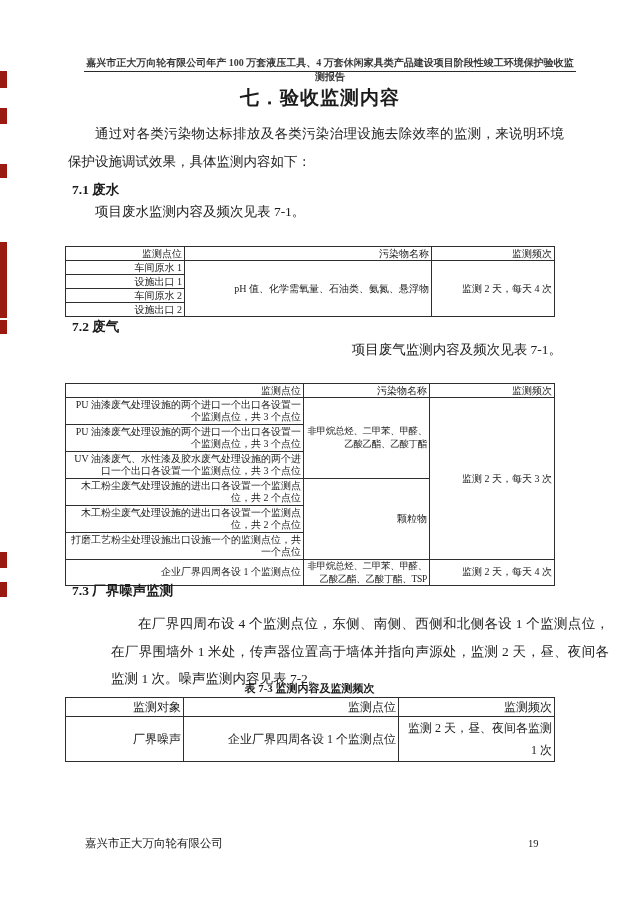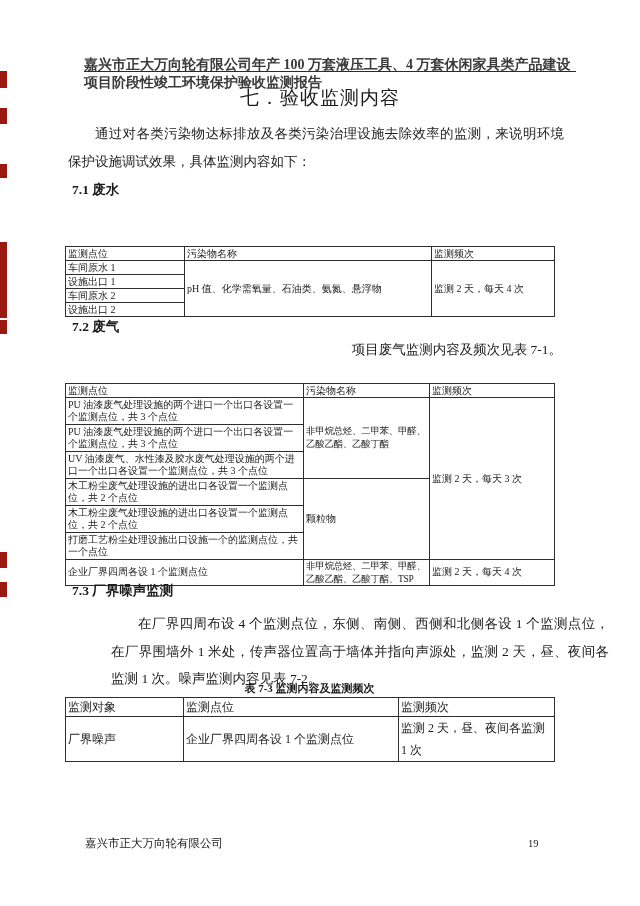--- a/index.html
+++ b/index.html
@@ -1,26 +1,26 @@
 <!DOCTYPE html>
 <html><head>
 <meta charset="utf-8">
 <style>
   html,body{margin:0;padding:0;background:#ffffff;}
   .page{position:relative;width:640px;height:906px;background:#ffffff;overflow:hidden;
         font-family:"Liberation Serif","DejaVu Serif",serif;color:#1c1c1c;}
 
   
-  .doc-header{position:absolute;top:56px;left:84px;width:492px;text-align:left;
-              font-size:14px;font-weight:bold;color:#3a3a3a;}
+  .doc-header{position:absolute;top:56px;left:84px;width:492px;text-align:center;
+              font-size:10px;font-weight:bold;color:#3a3a3a;}
   .header-rule{position:absolute;top:71px;left:84px;width:492px;border-top:1.7px solid #2a2a2a;}
 
   
   .chapter-title{position:absolute;top:85px;left:0;width:640px;text-align:center;
-                 font-size:19px;font-weight:normal;letter-spacing:1px;}
+                 font-size:19px;font-weight:bold;letter-spacing:1px;}
 
   
   .para{font-size:13.5px;line-height:27.5px;text-align:justify;text-indent:2em;}
   .intro-para{position:absolute;top:120px;left:68px;width:496px;}
   .p73{position:absolute;top:610px;left:68px;width:498px;margin-left:43px;}
 
   .sec-head{position:absolute;font-size:13.5px;font-weight:bold;left:72px;}
   .h71{top:181px;}
   .h72{top:318px;}
   .h73{top:582px;}
@@ -30,21 +30,21 @@
 
   
   .tbl-caption{position:absolute;left:65px;width:489px;text-align:center;
                font-size:11px;font-weight:bold;}
   .cap1{top:231px;margin-top:20px;}
   .cap2{top:386px;}
   .cap3{top:681px;}
 
   
   table{border-collapse:collapse;table-layout:fixed;background:#fff;}
-  td,th{border:1px solid #2e2e2e;text-align:left;vertical-align:middle;
+  td,th{border:1px solid #2e2e2e;text-align:right;vertical-align:middle;
         font-weight:normal;padding:0 2px;overflow:hidden;}
   .t1{position:absolute;top:246px;left:65px;width:489px;font-size:10px;}
   .t1 th{height:13px;line-height:12px;}
   .t1 td{height:13px;line-height:12px;}
   .t2{position:absolute;top:383px;left:65px;width:489px;font-size:10px;}
   .t2 th{height:13px;line-height:12px;}
   .t2 .dbl{height:26px;line-height:12.5px;}
   .t2 .lastrow{height:25px;line-height:12.5px;}
   .tight{font-size:9.5px;letter-spacing:-0.3px;}
   .t3{position:absolute;top:697px;left:65px;width:489px;font-size:12px;}
@@ -72,20 +72,21 @@
   <div class="rev-mark" style="top:582px;height:15px;"></div>
 
   <div class="doc-header">嘉兴市正大万向轮有限公司年产 100 万套液压工具、4 万套休闲家具类产品建设项目阶段性竣工环境保护验收监测报告</div>
   <div class="header-rule"></div>
 
   <div class="chapter-title">七．验收监测内容</div>
 
   <div class="para intro-para">通过对各类污染物达标排放及各类污染治理设施去除效率的监测，来说明环境保护设施调试效果，具体监测内容如下：</div>
 
   <div class="sec-head h71"><span>7.1</span> <span>废水</span></div>
+  <div class="sec-intro i71">项目废水监测内容及频次见表 7-1。</div>
 
   <div class="tbl-caption cap1">表 7-1 废水监测内容及频次</div>
   <table class="t1">
     <colgroup>
         <col style="width:119px">
         <col style="width:247px">
         <col style="width:123px">
       </colgroup>
     <tbody>
         <tr>

